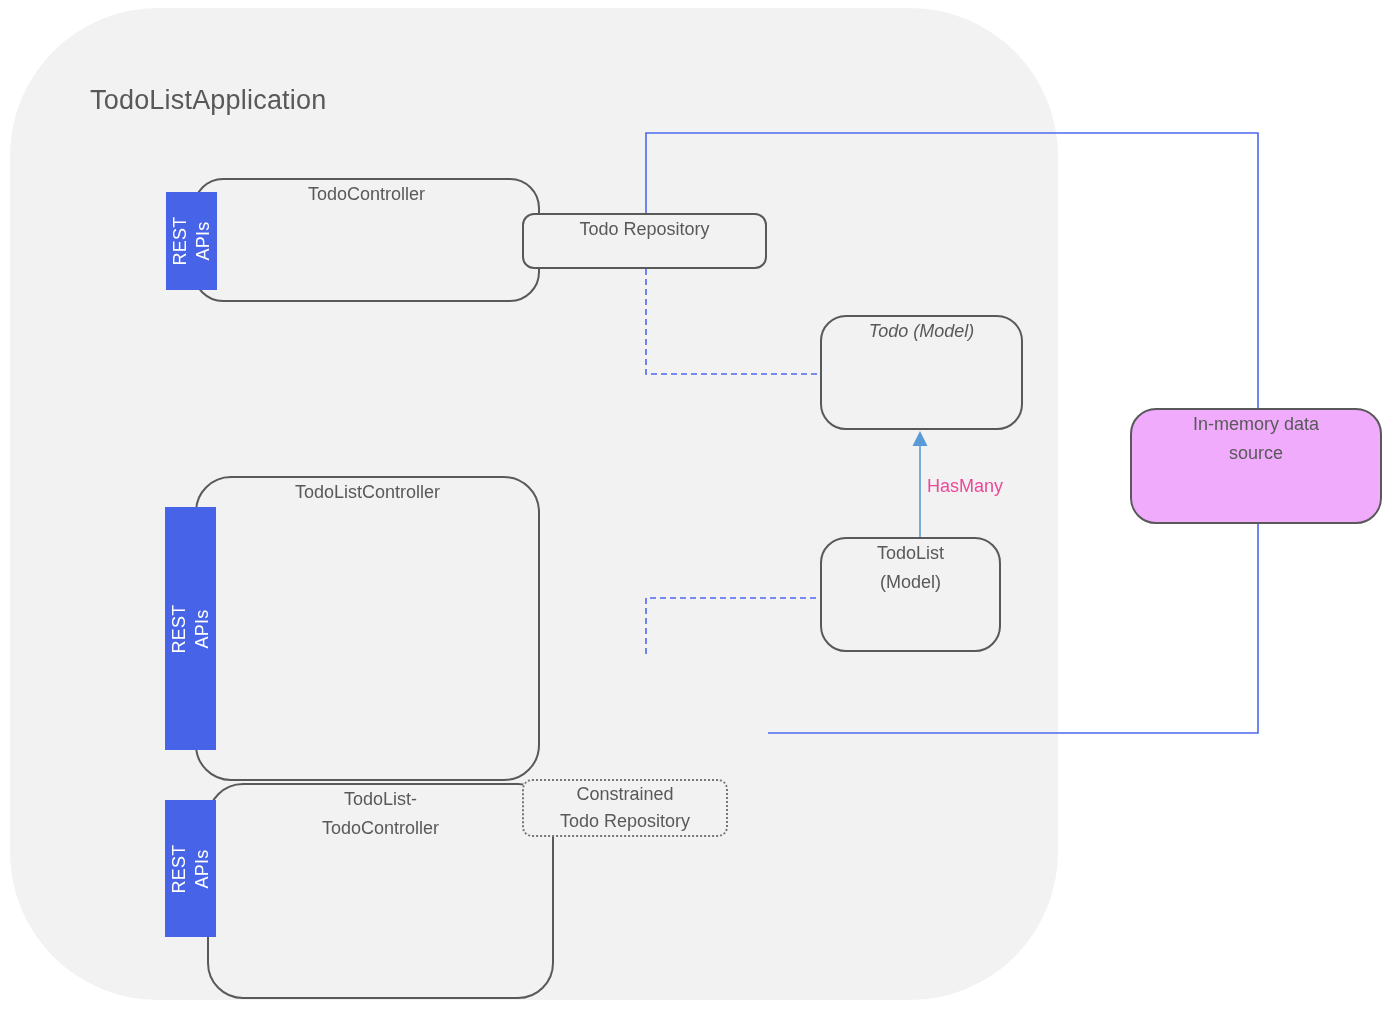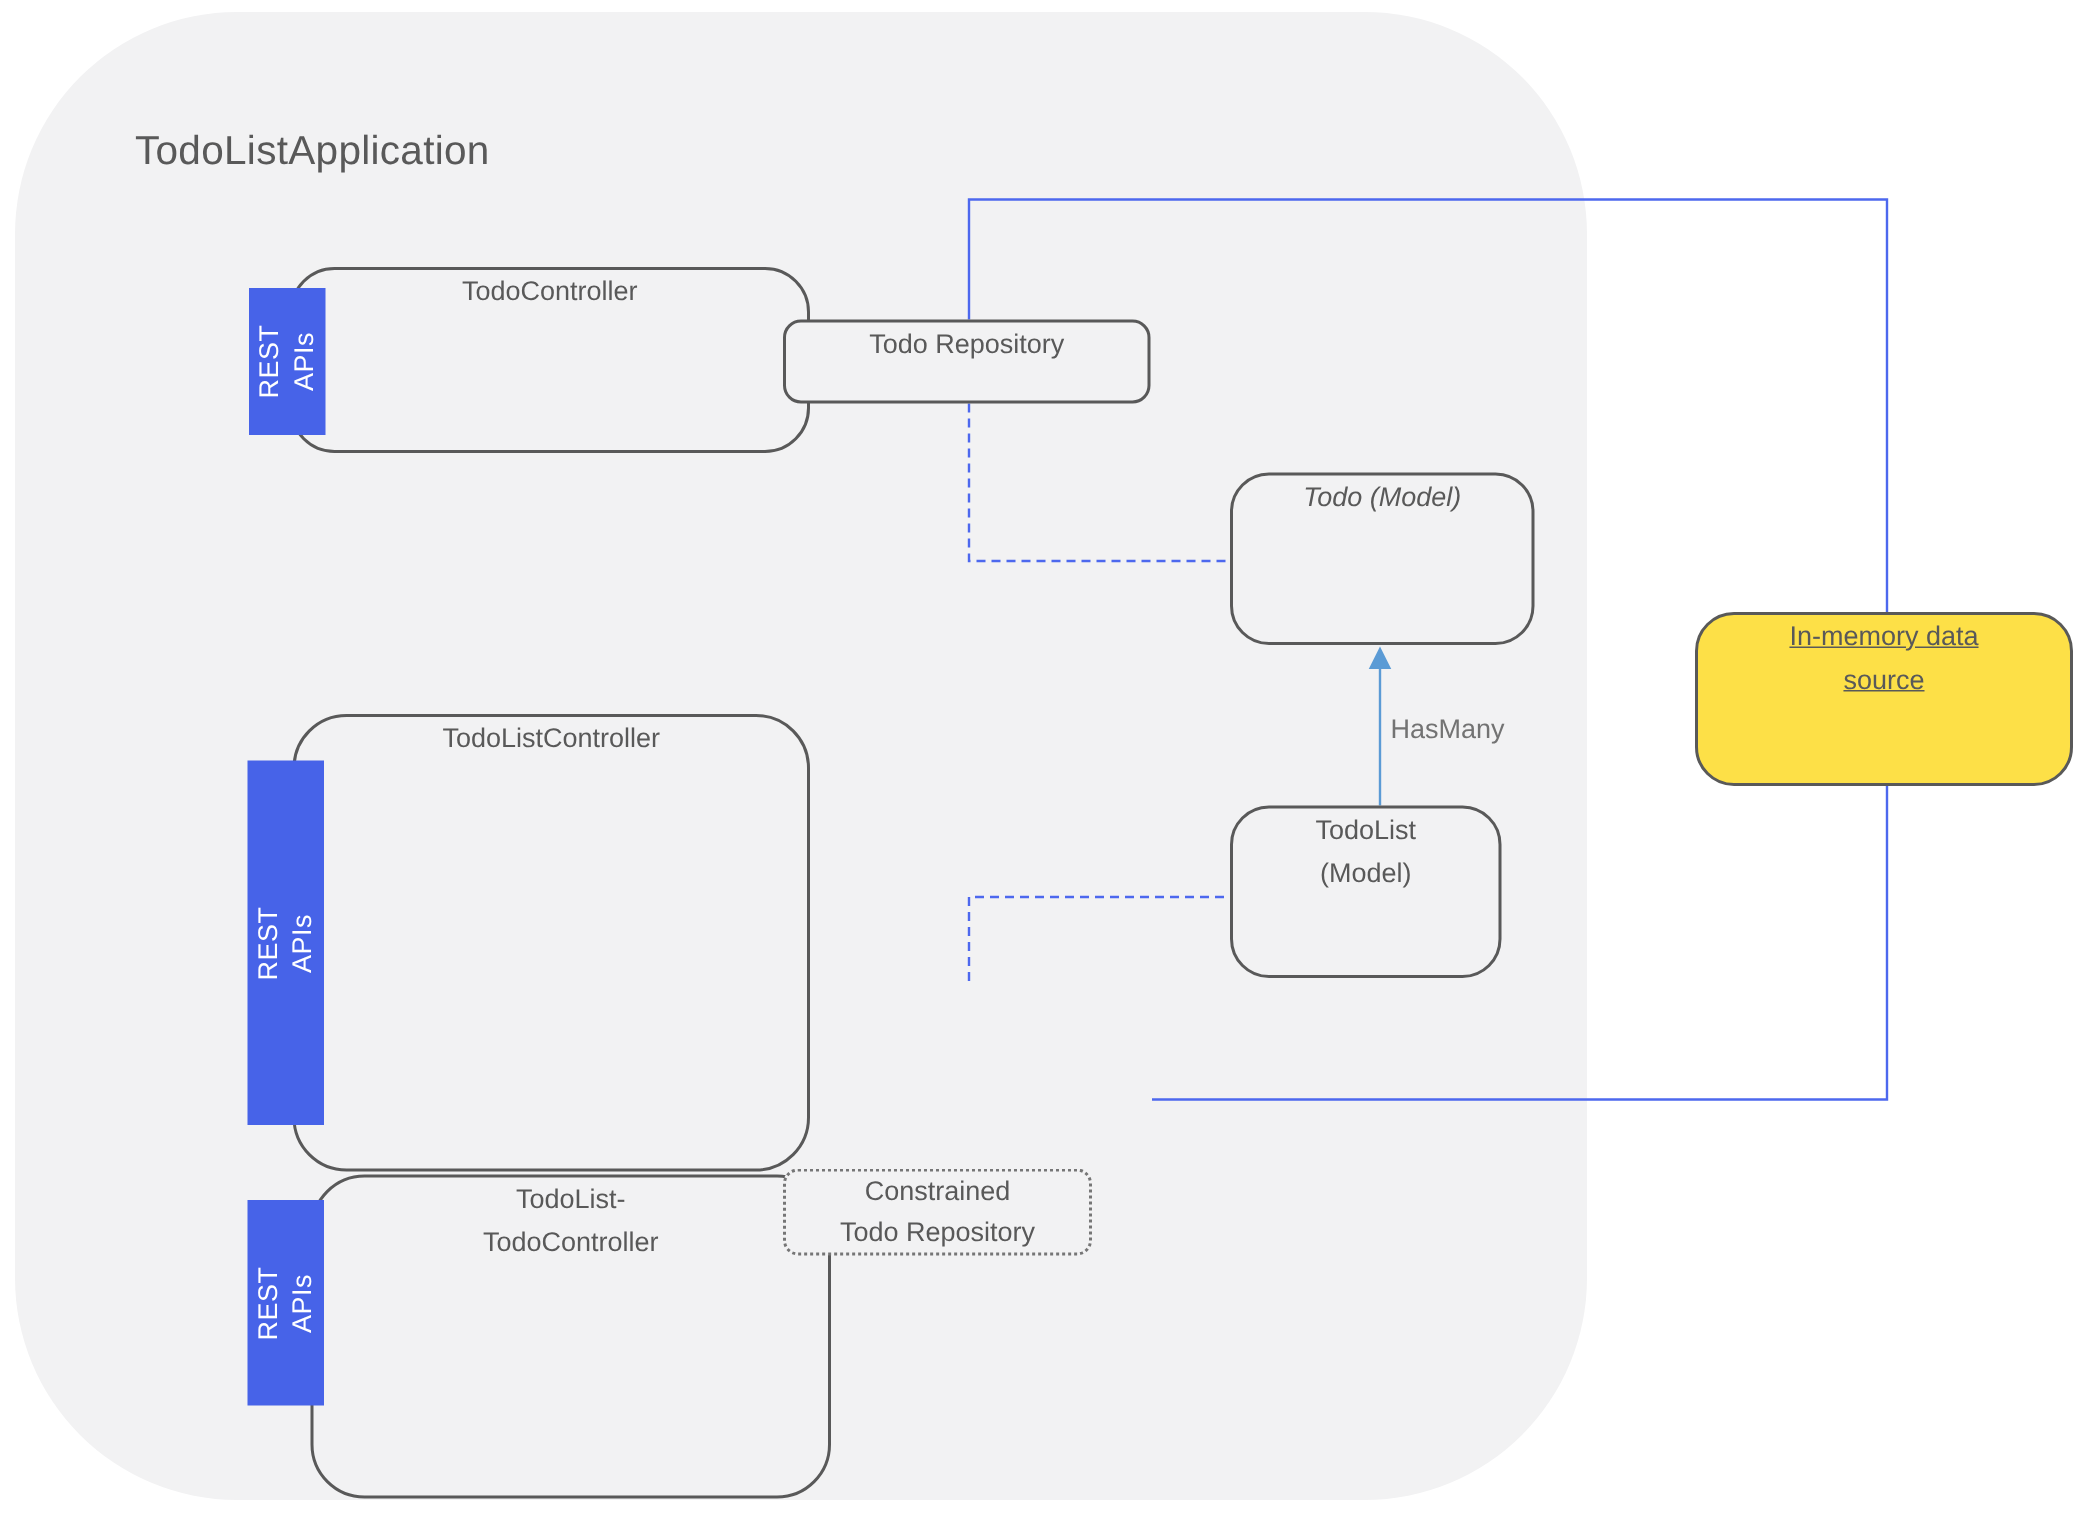--- a/index.html
+++ b/index.html
@@ -20,33 +20,33 @@
     font-size:27px;letter-spacing:.2px;color:#595959;text-align:right;
   }
   svg.connectors{position:absolute;left:0;top:0;z-index:1;}
   .node{
     position:absolute;z-index:2;box-sizing:border-box;
     border:2px solid #595959;background:#f2f2f3;
     display:flex;align-items:flex-start;justify-content:center;
     text-align:center;font-size:18px;line-height:29px;
     white-space:pre-line;color:#595959;
   }
-  .node.white{background:#fde047;text-decoration:underline;}
+  .node.white{background:#f0abfc;}
   .badge{
     position:absolute;z-index:4;
     display:flex;align-items:center;justify-content:center;
     color:#ffffff;
   }
   .badge > span{
     transform:rotate(-90deg);
     white-space:pre-line;text-align:center;
     font-size:18px;line-height:23px;letter-spacing:.3px;
   }
   .edge-label{
-    position:absolute;z-index:3;font-size:18px;color:#737373;
+    position:absolute;z-index:3;font-size:18px;color:#ec4899;
   }
   
   #n-todo-controller      {left:193px;top:178px;width:347px;height:124px;border-radius:30px;}
   #n-todo-repository      {left:522px;top:213px;width:245px;height:56px;border-radius:12px;}
   #n-todo-model           {left:820px;top:315px;width:203px;height:115px;border-radius:26px;font-style:italic;}
   #n-todolist-controller  {left:195px;top:476px;width:345px;height:305px;border-radius:36px;}
   #n-todolist-model       {left:820px;top:537px;width:181px;height:115px;border-radius:26px;}
   #n-todolist-repository  {left:525px;top:654px;width:243px;height:158px;border-radius:28px;}
   #n-constrained-repo     {left:522px;top:779px;width:206px;height:58px;border-radius:10px;
                            border:2px dotted #767676;line-height:27px;}

